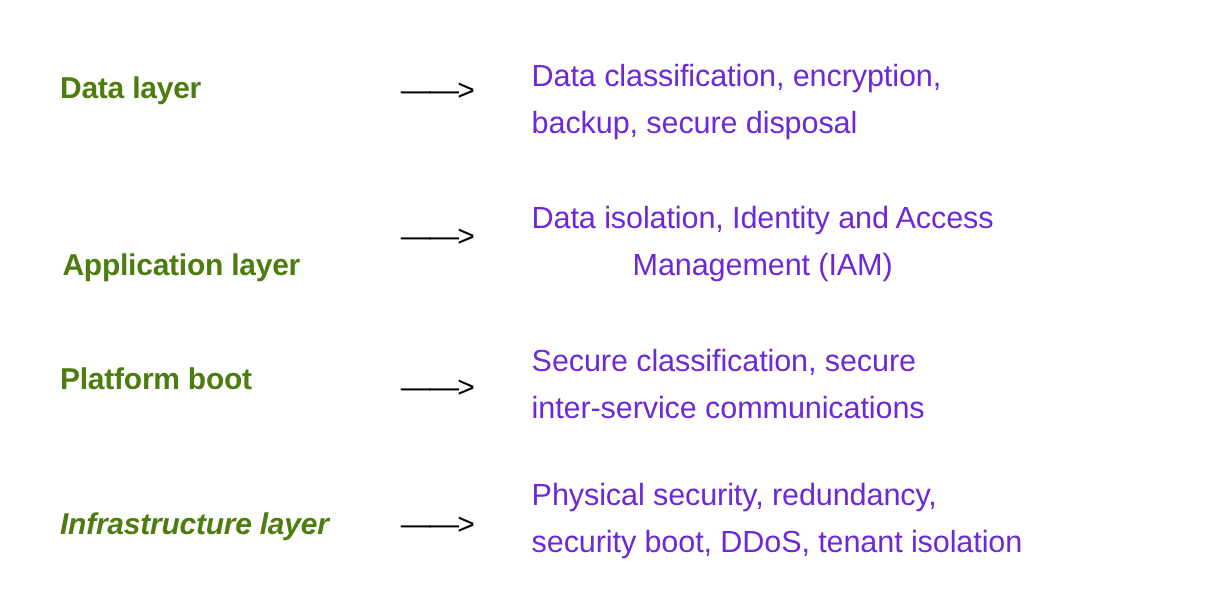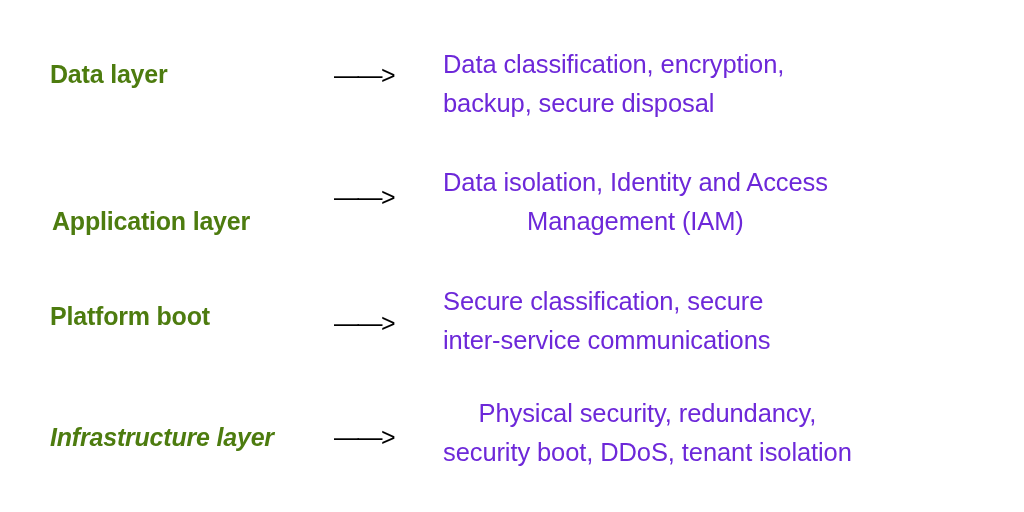--- a/index.html
+++ b/index.html
@@ -72,21 +72,21 @@
   #row-1 .layer-label   { left: 52px;  top: 184px; margin-top: 25px; }
   #row-1 .arrow-connector { left: 334px; top: 185px; }
   #row-1 .layer-desc    { top: 163px; text-align: center; }
 
   #row-2 .layer-label   { left: 50px;  top: 304px; }
   #row-2 .arrow-connector { left: 334px; top: 311px; }
   #row-2 .layer-desc    { top: 282px; }
 
   #row-3 .layer-label   { left: 50px;  top: 425px; font-style: italic; }
   #row-3 .arrow-connector { left: 334px; top: 425px; }
-  #row-3 .layer-desc    { top: 394px; text-align: center; }
+  #row-3 .layer-desc    { top: 394px; }
 </style>
 </head>
 <body>
 
 <div id="diagram">
 
   <div class="layer-row" id="row-0">
     <div class="layer-label">Data layer</div>
     <div class="arrow-connector">——&gt;</div>
     <div class="layer-desc">Data classification, encryption,

